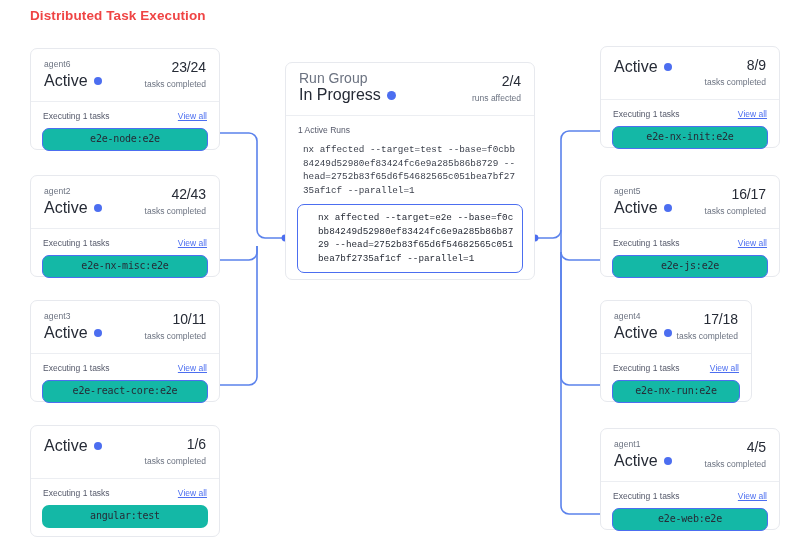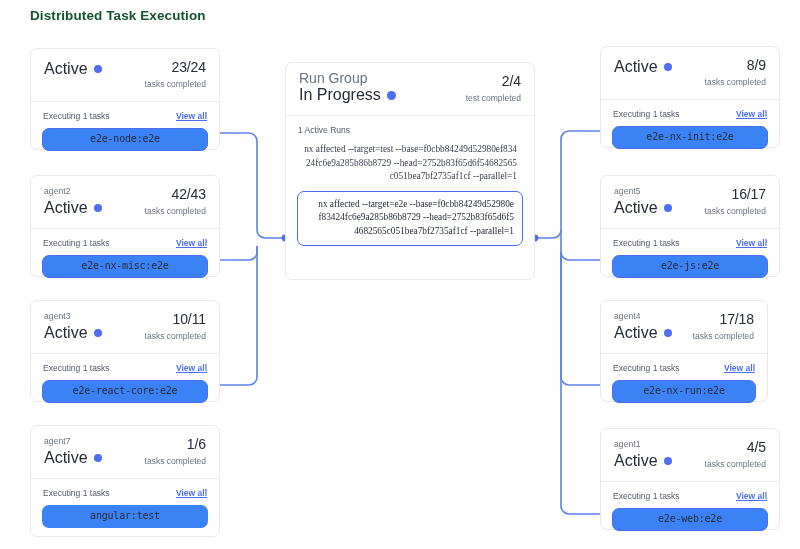--- a/index.html
+++ b/index.html
@@ -14,21 +14,21 @@
   #root {
     position: relative;
     width: 800px; height: 549px;
     background: #ffffff;
   }
   .page-title {
     position: absolute;
     left: 30px; top: 8px;
     font-size: 13.5px;
     font-weight: bold;
-    color: #14532d;
+    color: #ef4444;
     letter-spacing: 0.1px;
   }
 
   
   #wires {
     position: absolute;
     left: 0; top: 0;
     width: 800px; height: 549px;
     pointer-events: none;
     z-index: 1;
@@ -102,32 +102,31 @@
   }
   .exec-label {
     font-size: 8.5px;
     color: #55596a;
   }
   .view-all {
     font-size: 8.5px;
     color: #4c6ef0;
     text-decoration: underline;
     cursor: pointer;
-    font-weight: bold;
   }
   .task-pill {
     border: 1.4px solid #4c6ef0;
     border-radius: 7px;
     height: 23px;
     line-height: 20px;
     text-align: center;
     font-family: "DejaVu Sans Mono", monospace;
     font-size: 10px;
     color: #262b36;
-    background: #3b82f6;
+    background: #14b8a6;
     letter-spacing: -0.2px;
   }
   .task-pill.plain {
     border-color: transparent;
   }
 
   
   .run-card { }
   .run-head {
     position: relative;
@@ -154,25 +153,25 @@
   .run-body {
     padding: 9px 11px 12px 11px;
   }
   .run-active-label {
     font-size: 8.5px;
     color: #55596a;
     margin-bottom: 7px;
     padding-left: 1px;
   }
   .cmd {
-    font-family: Liberation Serif, serif;
+    font-family: Liberation Mono, monospace;
     font-size: 9.3px;
     line-height: 13.5px;
     color: #3a3f4b;
-    text-align: right;
+    text-align: left;
     word-break: break-all;
     padding: 1px 6px;
   }
   .cmd.boxed {
     border: 1.2px solid #4c6ef0;
     border-radius: 7px;
     padding: 6px 8px 7px 20px;
     margin-top: 6px;
     color: #262b36;
   }
@@ -207,20 +206,21 @@
       <circle cx="535" cy="238" r="3.4"></circle>
       <circle cx="610" cy="131" r="3.2"></circle>
       <circle cx="610" cy="260" r="3.2"></circle>
       <circle cx="610" cy="385" r="3.2"></circle>
       <circle cx="610" cy="514" r="3.2"></circle>
     </g>
   </svg>
 
   <div class="card" style="left:30px; top:48px; width:190px; height:102px;">
     <div class="card-head">
+      <div class="agent-name">agent6</div>
       <div class="status-row">
         <span class="status-text">Active</span>
         <span class="status-dot"></span>
       </div>
       <div class="count-wrap">
         <div class="count">23/24</div>
         <div class="count-label">tasks completed</div>
       </div>
     </div>
     <div class="card-body">
@@ -269,21 +269,20 @@
       <div class="body-top">
         <span class="exec-label">Executing 1 tasks</span>
         <span class="view-all">View all</span>
       </div>
       <div class="task-pill">e2e-react-core:e2e</div>
     </div>
   </div>
 
   <div class="card" style="left:30px; top:425px; width:190px; height:112px;">
     <div class="card-head">
-      <div class="agent-name">agent7</div>
       <div class="status-row">
         <span class="status-text">Active</span>
         <span class="status-dot"></span>
       </div>
       <div class="count-wrap">
         <div class="count">1/6</div>
         <div class="count-label">tasks completed</div>
       </div>
     </div>
     <div class="card-body">
@@ -297,21 +296,21 @@
 
   <div class="card run-card" style="left:285px; top:62px; width:250px; height:218px;">
     <div class="run-head">
       <div class="run-kicker">Run Group</div>
       <div class="status-row">
         <span class="run-status-text">In Progress</span>
         <span class="run-dot"></span>
       </div>
       <div class="count-wrap">
         <div class="count">2/4</div>
-        <div class="count-label">test completed</div>
+        <div class="count-label">runs affected</div>
       </div>
     </div>
     <div class="run-body">
       <div class="run-active-label">1 Active Runs</div>
       <div class="cmd">nx affected --target=test --base=f0cbb84249d52980ef83424fc6e9a285b86b8729 --head=2752b83f65d6f54682565c051bea7bf2735af1cf --parallel=1</div>
       <div class="cmd boxed">nx affected --target=e2e --base=f0cbb84249d52980ef83424fc6e9a285b86b8729 --head=2752b83f65d6f54682565c051bea7bf2735af1cf --parallel=1</div>
     </div>
   </div>
 
   <div class="card" style="left:600px; top:46px; width:180px; height:102px;">
@@ -348,21 +347,21 @@
     </div>
     <div class="card-body">
       <div class="body-top">
         <span class="exec-label">Executing 1 tasks</span>
         <span class="view-all">View all</span>
       </div>
       <div class="task-pill">e2e-js:e2e</div>
     </div>
   </div>
 
-  <div class="card" style="left:600px; top:300px; width:168px; height:102px;">
+  <div class="card" style="left:600px; top:300px; width:152px; height:102px;">
     <div class="card-head">
       <div class="agent-name">agent4</div>
       <div class="status-row">
         <span class="status-text">Active</span>
         <span class="status-dot"></span>
       </div>
       <div class="count-wrap">
         <div class="count">17/18</div>
         <div class="count-label">tasks completed</div>
       </div>

